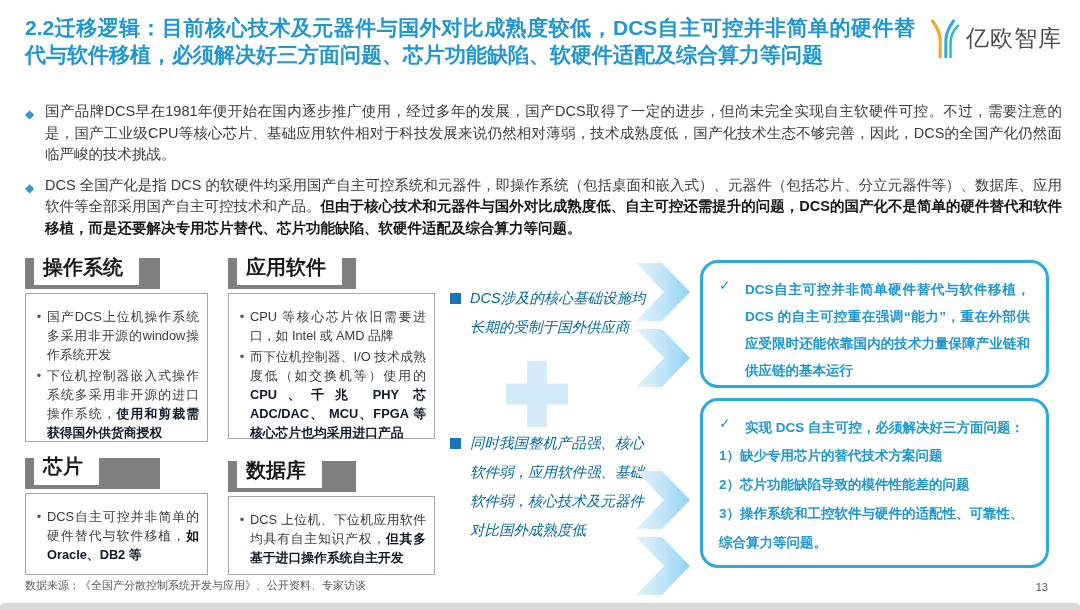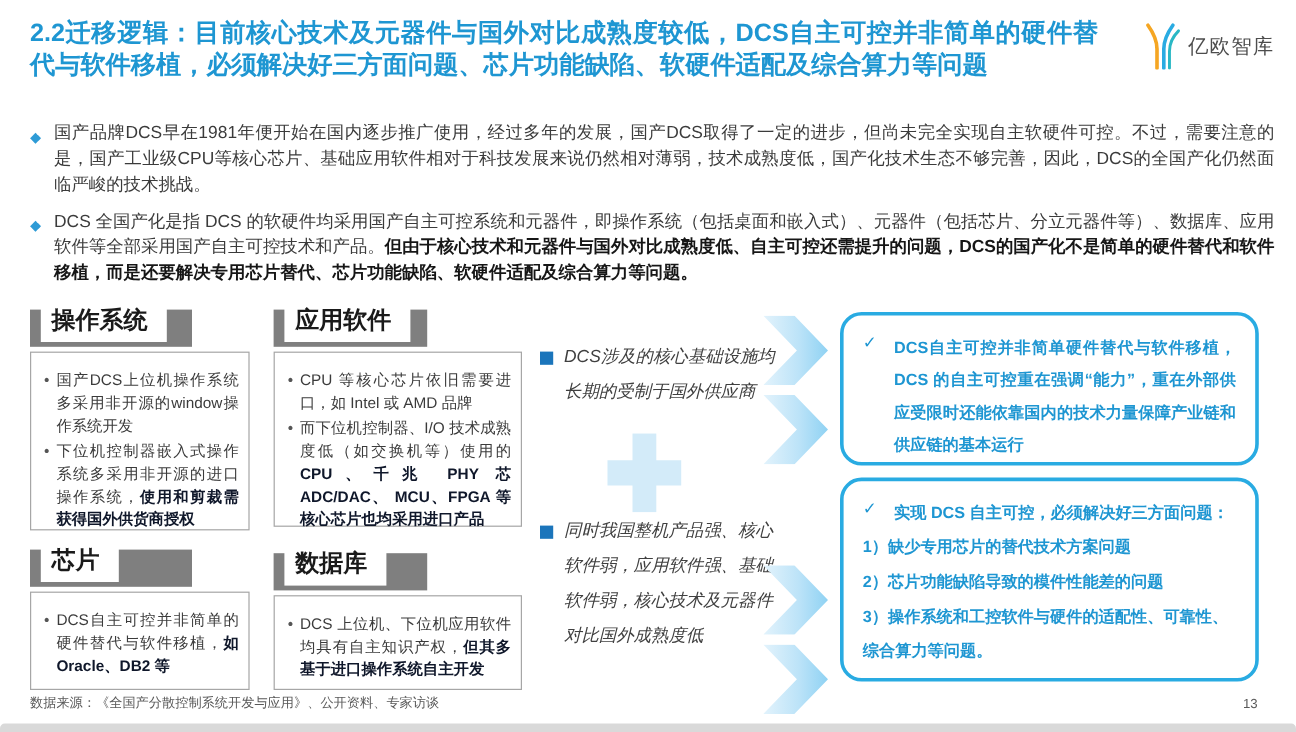--- a/index.html
+++ b/index.html
@@ -10,21 +10,21 @@
     color:#333;
   }
   
   .title {
     position:absolute; left:25px; top:14px; width:890px;
     font-size:21px; font-weight:bold; line-height:27px; color:#1E96D2;
     text-align:justify;
   }
   .logo { position:absolute; right:18px; top:18px; display:flex; align-items:center; }
   .logo svg { width:34px; height:40px; margin-right:6px; }
-  .logo-text { font-size:17px; color:#4d4d4d; letter-spacing:1px; font-weight:500; }
+  .logo-text { font-size:23px; color:#4d4d4d; letter-spacing:1px; font-weight:500; }
   
   .intro { position:absolute; left:25px; top:101px; width:1037px; }
   .intro p {
     position:relative; padding-left:20px; font-size:14.5px; line-height:21.5px;
     color:#3b3b3b; text-align:justify; margin-bottom:9px;
   }
   .diamond { position:absolute; left:0; top:3px; color:#2E9BD6; font-size:12px; }
   .b { font-weight:bold; color:#161616; }
   
   .card { position:absolute; }
@@ -37,21 +37,21 @@
   }
   .cbody {
     margin-top:4px; border:1px solid #a6a6a6; background:#fff;
     padding:13px 8px 10px 5px; font-size:12.8px; line-height:19px; color:#3b3b3b;
   }
   .item { display:flex; margin-bottom:2px; }
   .item .dot { flex:none; width:16px; text-align:center; color:#555; }
   .item .txt { flex:1; text-align:justify; }
   .hl { color:#0f172a; font-weight:bold; }
   
-  .note { position:absolute; display:flex; font-style:italic; color:#404040; }
+  .note { position:absolute; display:flex; font-style:italic; color:#0369a1; }
   .note .sq { flex:none; width:11px; height:11px; background:#1B75BB; margin:9px 9px 0 0; }
   .note .ntxt { font-size:14.5px; line-height:29px; }
   .plus {
     position:absolute; left:506px; top:361px; width:62px; height:66px; background:#D3EBF9;
     clip-path:polygon(34% 0,66% 0,66% 34%,100% 34%,100% 66%,66% 66%,66% 100%,34% 100%,34% 66%,0 66%,0 34%,34% 34%);
   }
   
   .chev {
     position:absolute; left:636px; width:54px; height:58px;
     background:linear-gradient(90deg,#E3F3FC 0%,#BCE3F8 55%,#8FD2F3 100%);
@@ -124,21 +124,21 @@
         <span class="txt"><span>CPU 等核心芯片依旧需要进口，如 Intel 或 AMD 品牌</span><span class="hl"></span></span>
       </div>
       <div class="item">
         <span class="dot">•</span>
         <span class="txt"><span>而下位机控制器、I/O 技术成熟度低（如交换机等）使用的 </span><span class="hl">CPU、千兆 PHY 芯 ADC/DAC、 MCU、FPGA 等核心芯片也均采用进口产品</span></span>
       </div>
     </div>
   </div>
 
   <div class="card" style="left:25px; top:449px; width:183px;">
-    <div class="chdr" style="width:125px;">
+    <div class="chdr" style="width:125px;font-family:Liberation Mono, monospace;">
       <div class="chdr-gray" style="width:135px;"></div>
       <div class="chdr-label">芯片</div>
     </div>
     <div class="cbody" style="height:82px;">
       <div class="item">
         <span class="dot">•</span>
         <span class="txt"><span>DCS自主可控并非简单的硬件替代与软件移植，</span><span class="hl">如 Oracle、DB2 等</span></span>
       </div>
     </div>
   </div>

